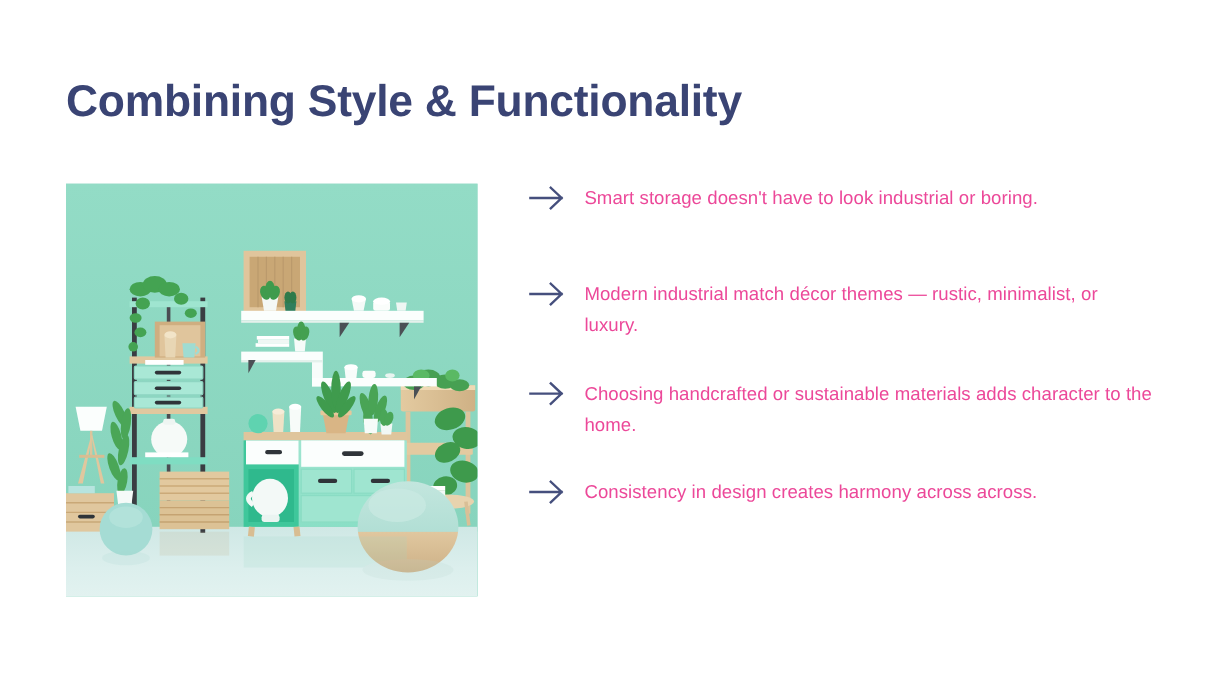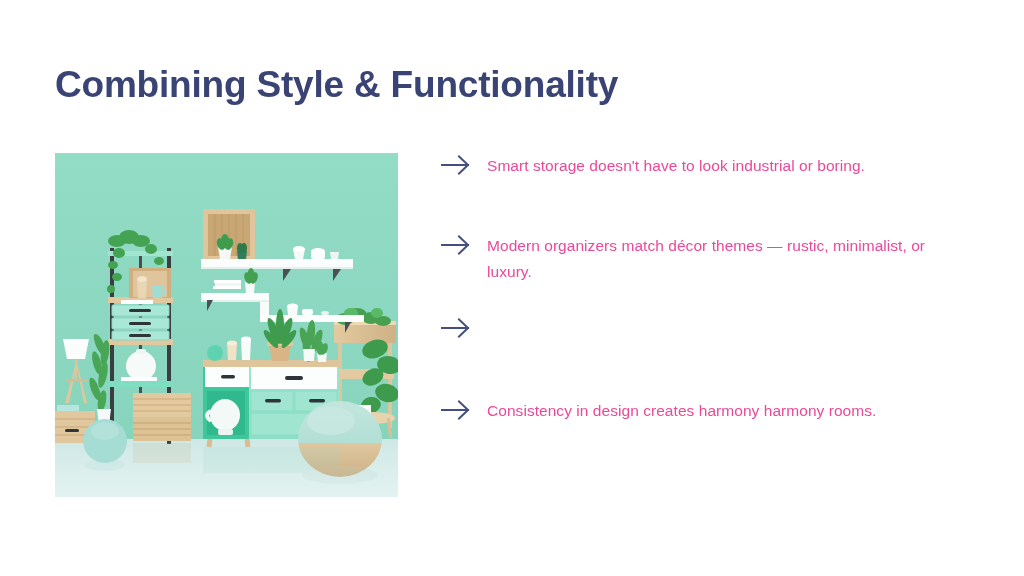--- a/index.html
+++ b/index.html
@@ -366,34 +366,35 @@
       </span>
       <span class="bullet-text">Smart storage doesn't have to look industrial or boring.</span>
     </div>
 
     <div class="bullet-row r1">
       <span class="arrow-icon">
         <svg width="32" height="24" viewBox="0 0 32 24" xmlns="http://www.w3.org/2000/svg">
           <path d="M2 12 L28 12 M19 3.5 L28 12 L19 20.5" fill="none" stroke="#454f7d" stroke-width="2" stroke-linecap="square" stroke-linejoin="miter"></path>
         </svg>
       </span>
-      <span class="bullet-text">Modern organizers match décor themes — rustic, minimalist, or luxury.</span>
+      <span class="bullet-text">Modern industrial match décor themes — rustic, minimalist, or luxury.</span>
     </div>
 
     <div class="bullet-row r2">
       <span class="arrow-icon">
         <svg width="32" height="24" viewBox="0 0 32 24" xmlns="http://www.w3.org/2000/svg">
           <path d="M2 12 L28 12 M19 3.5 L28 12 L19 20.5" fill="none" stroke="#454f7d" stroke-width="2" stroke-linecap="square" stroke-linejoin="miter"></path>
         </svg>
       </span>
+      <span class="bullet-text">Choosing handcrafted or sustainable materials adds character to the home.</span>
     </div>
 
     <div class="bullet-row r3">
       <span class="arrow-icon">
         <svg width="32" height="24" viewBox="0 0 32 24" xmlns="http://www.w3.org/2000/svg">
           <path d="M2 12 L28 12 M19 3.5 L28 12 L19 20.5" fill="none" stroke="#454f7d" stroke-width="2" stroke-linecap="square" stroke-linejoin="miter"></path>
         </svg>
       </span>
-      <span class="bullet-text">Consistency in design creates harmony harmony rooms.</span>
+      <span class="bullet-text">Consistency in design creates harmony across across.</span>
     </div>
 
   </div>
 </div>
 
 </body></html>

